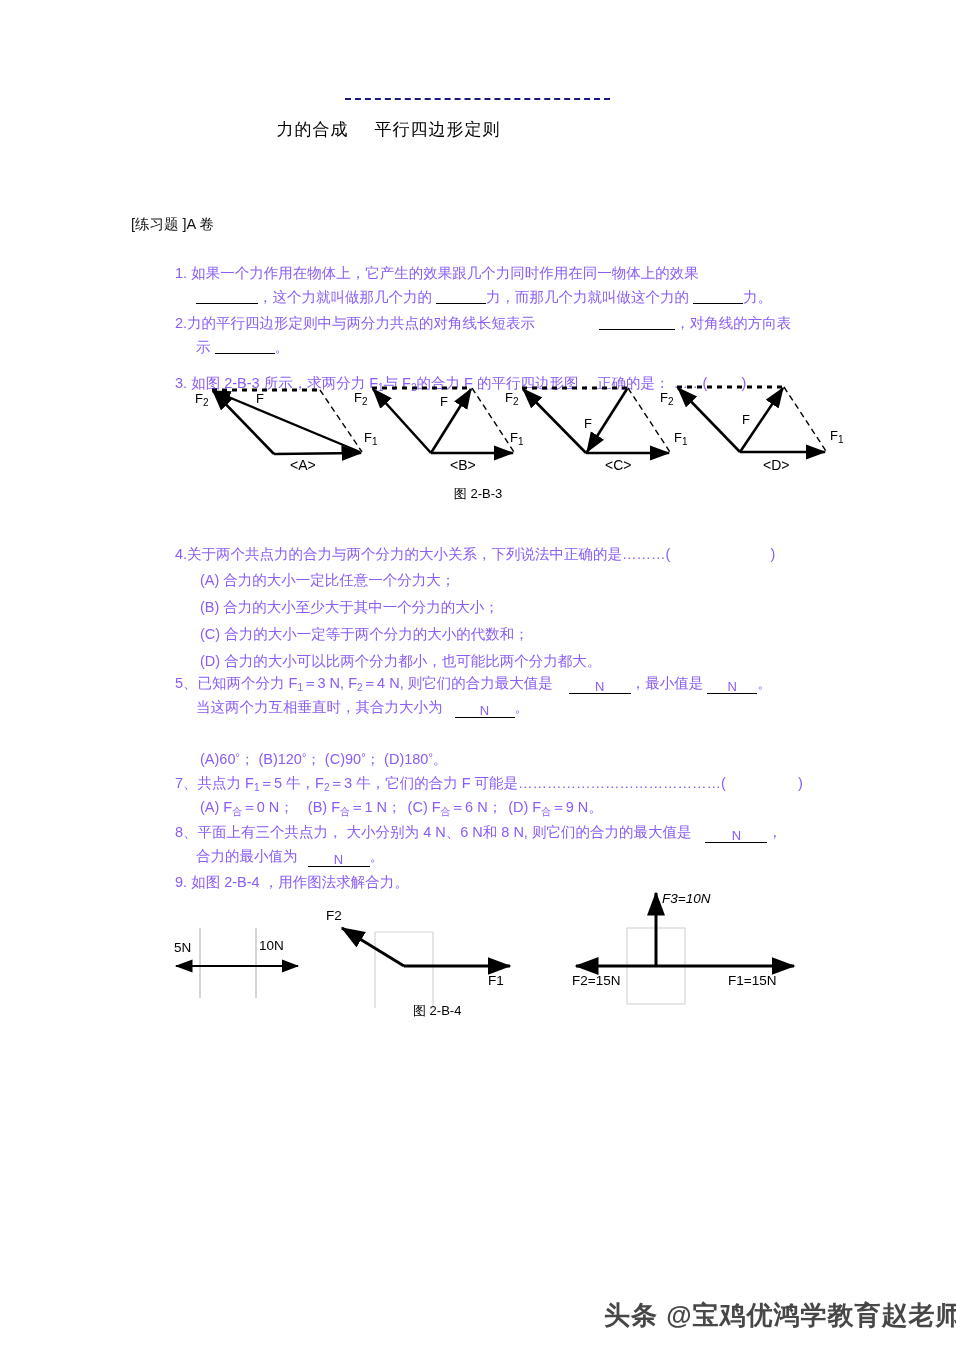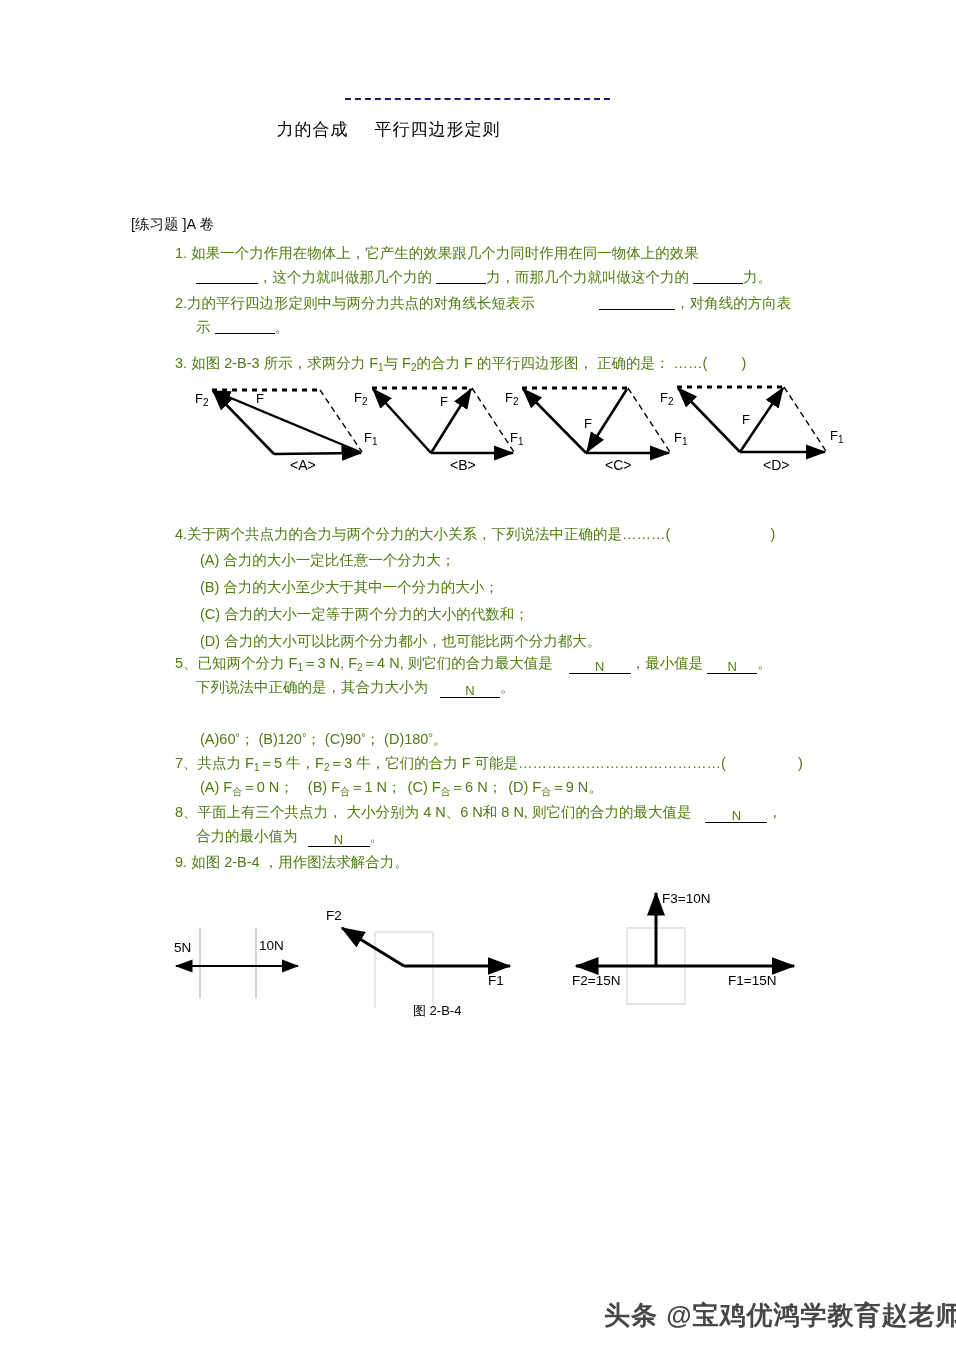--- a/index.html
+++ b/index.html
@@ -47,21 +47,22 @@
     position: absolute;
     left: 131px;
     top: 215px;
     font-size: 14.5px;
   }
   .q {
     position: absolute;
     font-size: 14.5px;
     line-height: 22px;
     white-space: nowrap;
-    color: #4d7c0f;
+    color: #8b5cf6;
+    margin-top: 20px;
   }
 
   .blank {
     display: inline-block;
     border-bottom: 1px solid #000;
     height: 14px;
     vertical-align: -2px;
   }
   .blank-n {
     display: inline-block;
@@ -255,36 +256,37 @@
     <div class="flabel" style="left:510px; top:18px;">
       <span>F</span><span class="sub">2</span>
     </div>
     <div class="flabel" style="left:592px; top:40px;">F</div>
     <div class="flabel" style="left:680px; top:56px;">
       <span>F</span><span class="sub">1</span>
     </div>
     <div class="panel-label" style="left:613px; top:85px;">&lt;D&gt;</div>
   </div>
 
+  <div class="fig-cap" style="left:0; top:485px; width:956px;">图 2-B-3</div>
 
   <div class="q" style="left:175px; top:523px;">
     <span>4.</span><span>关于两个共点力的合力与两个分力的大小关系，下列说法中正确的是</span><span class="dots">………</span><span>(</span><span style="display:inline-block;width:100px;"></span><span>)</span>
   </div>
   <div class="q" style="left:200px; top:549px;">(A) 合力的大小一定比任意一个分力大；</div>
   <div class="q" style="left:200px; top:576px;">(B) 合力的大小至少大于其中一个分力的大小；</div>
   <div class="q" style="left:200px; top:630px;">(D) 合力的大小可以比两个分力都小，也可能比两个分力都大。</div>
   <div class="q" style="left:200px; top:603px;">(C) 合力的大小一定等于两个分力的大小的代数和；</div>
 
   <div class="q" style="left:175px; top:652px;">
     <span>5、</span><span>已知两个分力 F</span><span class="sub">1</span><span>＝3 N, F</span><span class="sub">2</span><span>＝4 N, 则它们的合力最大值是</span>
     <span class="blank-n" style="width:62px; margin-left:12px;">N</span><span>，最小值是</span>
     <span class="blank-n" style="width:50px;">N</span><span>。</span>
   </div>
   <div class="q" style="left:196px; top:676px;">
-    <span>下列说法中正确的是，其合力大小为</span>
+    <span>当这两个力互相垂直时，其合力大小为</span>
     <span class="blank-n" style="width:60px; margin-left:8px;">N</span><span>。</span>
   </div>
 
   <div class="q" style="left:200px; top:726px;">
     <span>(A)60</span><span class="supdeg">°</span><span>；  (B)120</span><span class="supdeg">°</span><span>；  (C)90</span><span class="supdeg">°</span><span>；  (D)180</span><span class="supdeg">°</span><span>。</span>
   </div>
 
   <div class="q" style="left:175px; top:752px;">
     <span>7、</span><span>共点力 F</span><span class="sub">1</span><span>＝5 牛，F</span><span class="sub">2</span><span>＝3 牛，它们的合力 F 可能是</span><span class="dots">……………………………………</span><span>(</span><span style="display:inline-block;width:72px;"></span><span>)</span>
   </div>
@@ -340,21 +342,21 @@
 
         <line x1="506" y1="86" x2="506" y2="13" stroke="#000" stroke-width="3" marker-end="url(#ah2)"></line>
       </g>
     </svg>
 
     
     <div class="f2label" style="left:24px; top:60px;">5N</div>
     <div class="f2label" style="left:109px; top:58px;text-align:right;">10N</div>
     <div class="f2label" style="left:176px; top:28px;">F2</div>
     <div class="f2label" style="left:338px; top:93px;">F1</div>
-    <div class="f2label" style="left:512px; top:11px;">F3=10N</div>
+    <div class="f2label" style="left:512px; top:11px;font-style:italic;">F3=10N</div>
     <div class="f2label" style="left:422px; top:93px;">F2=15N</div>
     <div class="f2label" style="left:578px; top:93px;">F1=15N</div>
   </div>
 
   <div class="fig-cap" style="left:0; top:1002px; width:956px; text-align:left; padding-left:413px;">图 2-B-4</div>
 
   <div class="watermark">
     <span>头条</span>
     <span class="at">@宝鸡优鸿学教育赵老师</span>
   </div>

